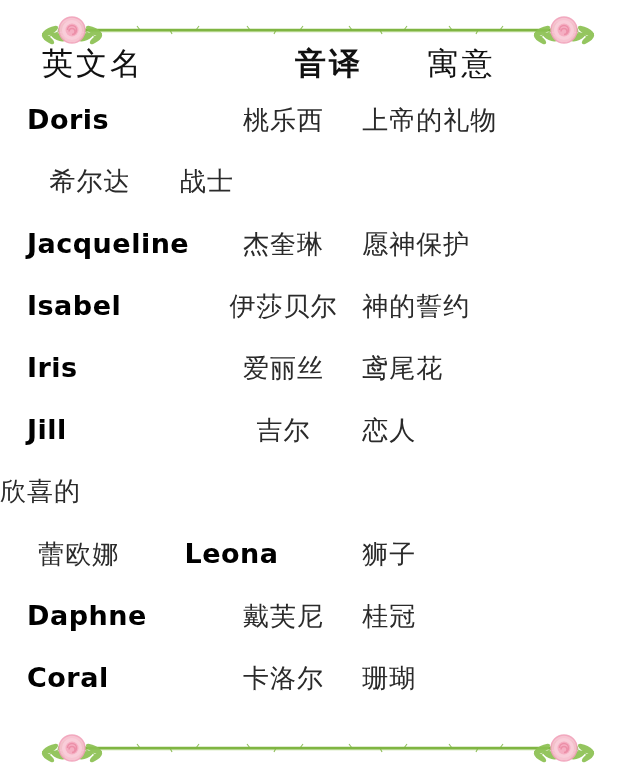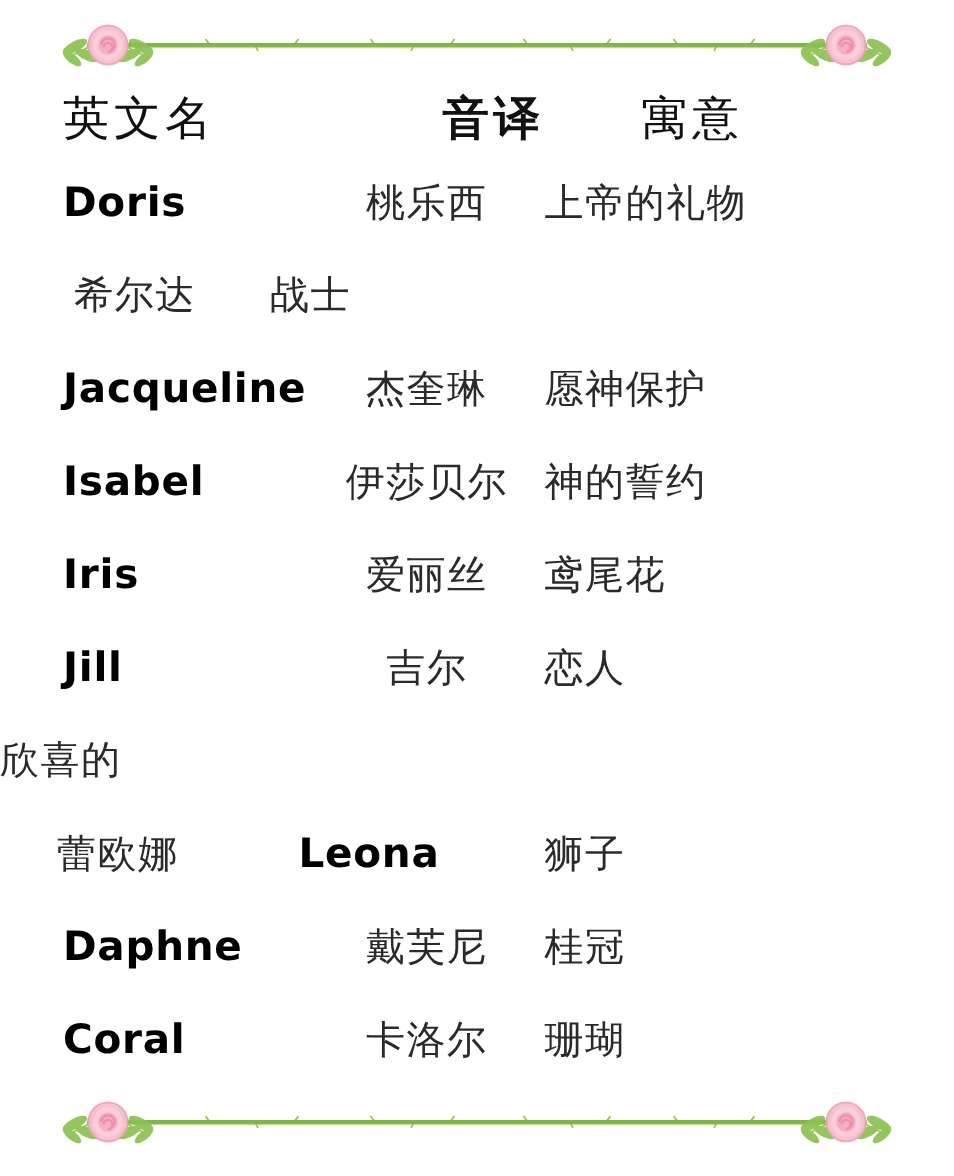--- a/index.html
+++ b/index.html
@@ -34,38 +34,38 @@
   }
   .divider.top    { top: 8px; }
   .divider.bottom { top: 726px; }
 
   .divider svg { display: block; width: 636px; height: 48px; }
 
   
   .table {
     position: absolute;
     left: 0;
-    top: 64px;
+    top: 48px;
     width: 560px;
   }
 
   .row {
     display: flex;
     align-items: baseline;
     height: 62px;
   }
   .row.header-row { height: 58px; }
 
   .col {
     box-sizing: border-box;
     color: #000000;
   }
   .col-name {
     width: 230px;
-    padding-left: 42px;
+    padding-left: 27px;
     text-align: left;
   }
   .col-translit {
     width: 180px;
     text-align: center;
   }
   .col-meaning {
     width: 226px;
     text-align: left;
   }
@@ -86,21 +86,21 @@
   .body-row .col-name {
     font-family: "DejaVu Sans", "Liberation Sans", sans-serif;
     font-size: 27px;
     font-weight: 600;
     color: #000000;
     line-height: 1;
     letter-spacing: 0.5px;
   }
   .body-row .col-translit,
   .body-row .col-meaning {
-    font-family: Liberation Serif, serif;
+    font-family: Liberation Sans, sans-serif;
     font-size: 26px;
     color: #2a2a2a;
     line-height: 1;
     letter-spacing: 1px;
   }
 </style>
 </head>
 <body>
 
 <div class="page">

